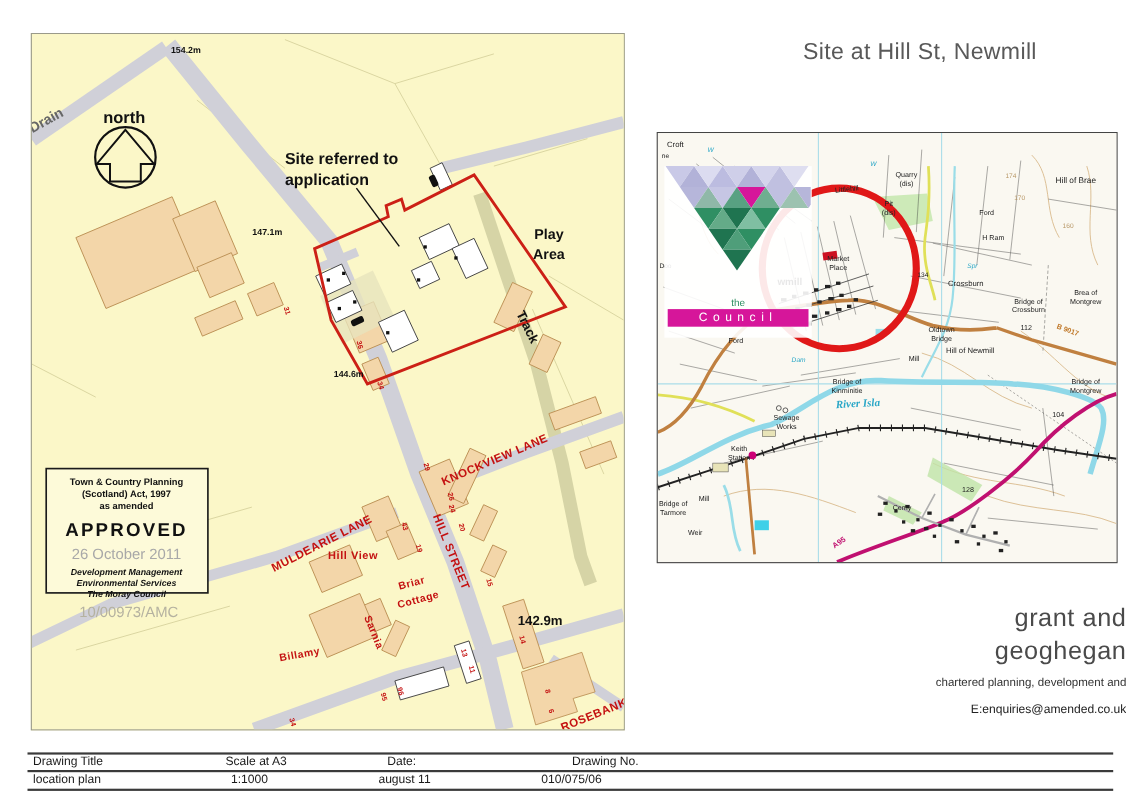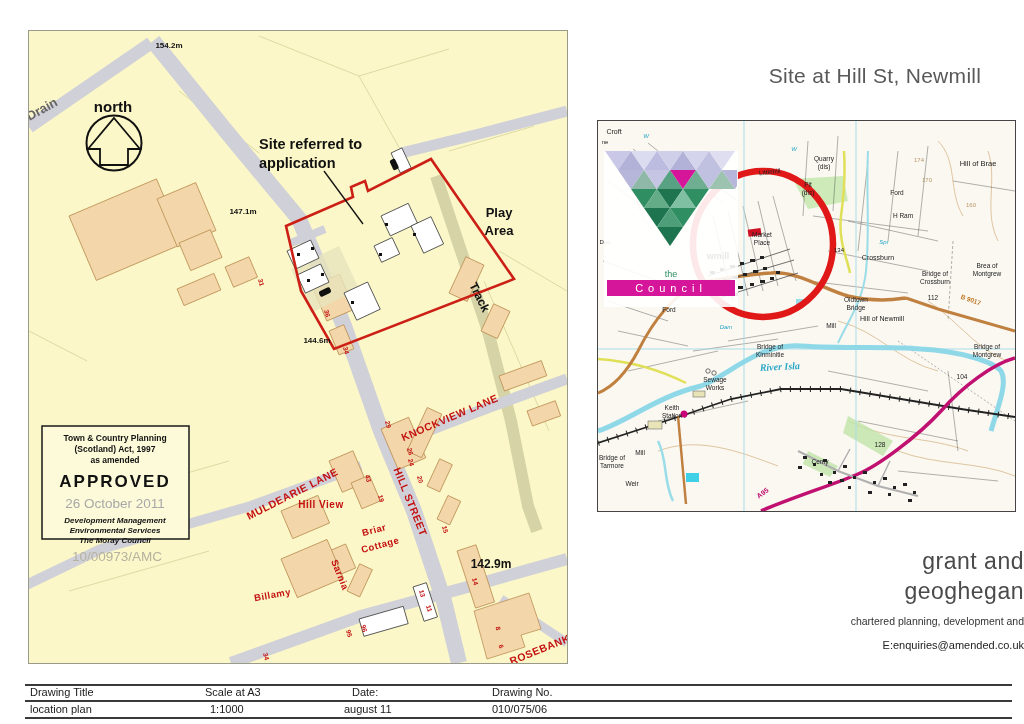--- a/index.html
+++ b/index.html
@@ -2,21 +2,21 @@
 <html><head>
 <meta charset="utf-8">
 <style>
   html,body{margin:0;padding:0;background:#fff;}
   body{width:1024px;height:724px;position:relative;font-family:"Liberation Sans",sans-serif;overflow:hidden;}
   .abs{position:absolute;}
   
   #leftmap{left:28px;top:30px;width:538px;height:632px;border:1px solid #9a9a8a;background:#fbf7c8;}
   
   #osmap{left:597px;top:120px;width:417px;height:390px;border:1px solid #444;background:#f8f6ef;}
-  #pagetitle{left:730px;top:36px;width:290px;text-align:center;font-size:21px;color:#595959;letter-spacing:.3px;margin-top:28px;}
+  #pagetitle{left:730px;top:36px;width:290px;text-align:left;font-size:21px;color:#595959;letter-spacing:.3px;}
   
   #logo{left:6px;top:30px;width:134px;height:156px;background:rgba(255,255,255,.9);text-align:center;}
   #logo .the{font-size:9px;color:#2f8f63;line-height:8px;margin-top:18px;}
   #logo .moray{font-family:"Liberation Serif",serif;font-style:italic;font-weight:bold;font-size:27px;color:#2b3bb3;line-height:24px;letter-spacing:1px;}
   #logo .councilbar{background:#d6169a;color:#fff;font-size:11px;letter-spacing:5px;margin:2px 3px 0 3px;padding:2px 0;}
   
   #firm{left:790px;top:546px;width:234px;text-align:right;color:#4a4a4a;}
   #firm .n{font-size:23px;line-height:30px;letter-spacing:.5px;}
   #firm .t{font-size:10.5px;color:#333;line-height:15px;}
   #firm .c{font-size:11px;color:#222;line-height:16px;}
@@ -434,20 +434,20 @@
   <div class="t">chartered planning, development and</div>
   <div class="gap"></div>
   <div class="c">E:enquiries@amended.co.uk</div>
 </div>
 
 <div>
   <div class="abs tline" style="top:684px;height:1.5px"></div>
   <div class="abs tcell" style="left:30px;top:686px">Drawing Title</div>
   <div class="abs tcell" style="left:205px;top:686px">Scale at A3</div>
   <div class="abs tcell" style="left:352px;top:686px">Date:</div>
-  <div class="abs tcell" style="left:492px;top:686px">Drawing No.</div>
+  <div class="abs tcell" style="left:520px;top:686px">Drawing No.</div>
   <div class="abs tline" style="top:700px;height:2px"></div>
   <div class="abs tcell" style="left:30px;top:703px">location plan</div>
   <div class="abs tcell" style="left:210px;top:703px">1:1000</div>
   <div class="abs tcell" style="left:344px;top:703px">august 11</div>
   <div class="abs tcell" style="left:492px;top:703px">010/075/06</div>
   <div class="abs tline" style="top:717px;height:1.5px"></div>
 </div>
 
 </body></html>

